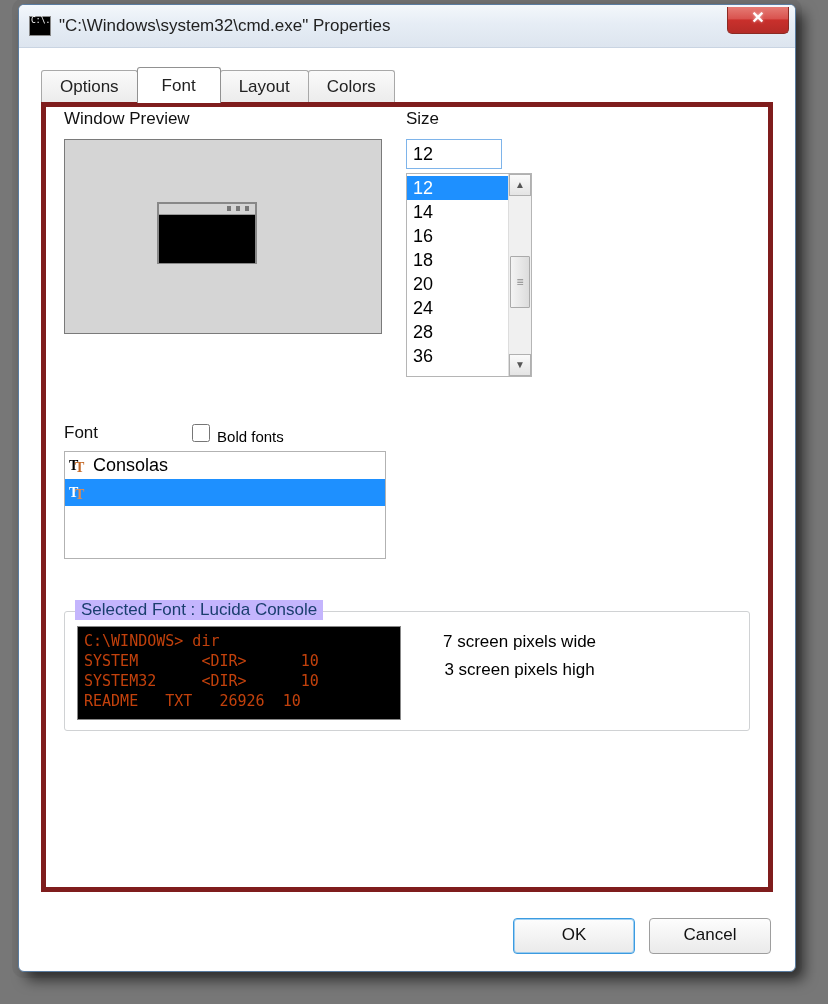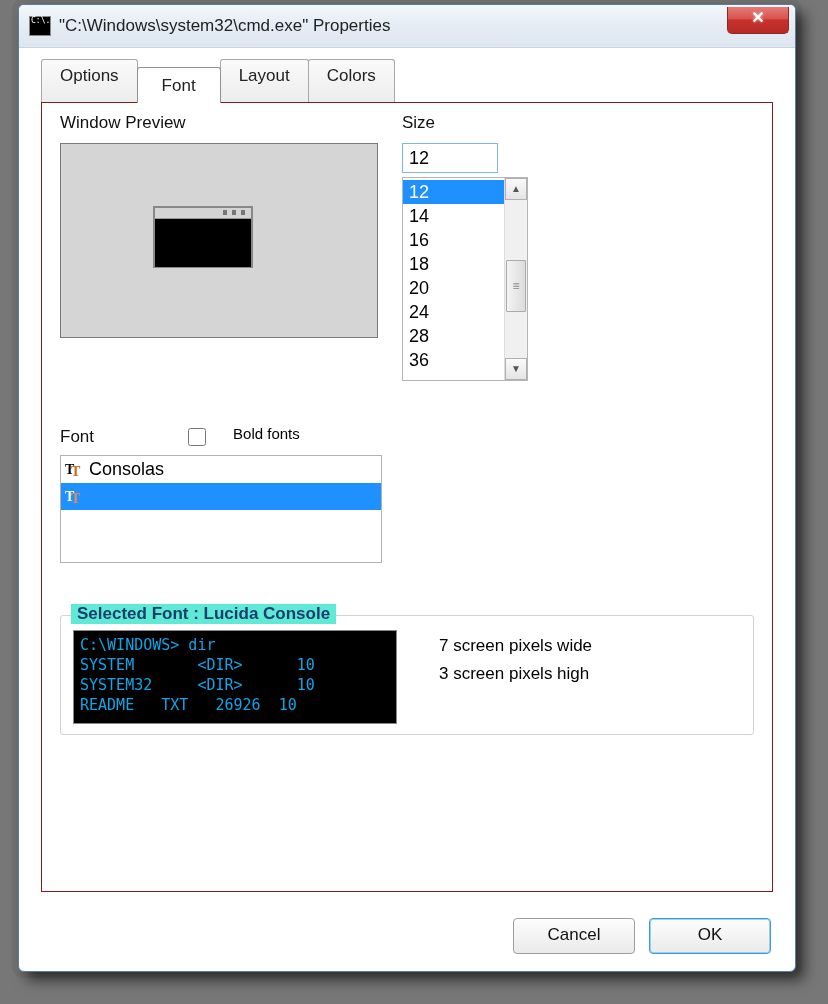--- a/index.html
+++ b/index.html
@@ -85,39 +85,39 @@
     align-items: flex-end;
     height: 36px;
     position: relative;
     z-index: 2;
   }
   .tab {
     background: linear-gradient(to bottom, #fafafa, #ececec);
     border: 1px solid #a8a8a8;
     border-bottom: none;
     border-radius: 3px 3px 0 0;
-    padding: 6px 18px 16px 18px;
+    padding: 6px 18px 5px 18px;
     font-size: 17px;
     color: #222;
     margin-right: 0;
     position: relative;
     cursor: default;
   }
   .tab.active {
     background: #fff;
     border-color: #919191;
     padding: 8px 24px 7px 24px;
     margin-bottom: -1px;
     z-index: 3;
   }
   .tab + .tab { margin-left: -1px; }
   .tabpanel {
-    border: 1px solid #7f1d1d;
-    background: #fff;
-    padding: 10px 18px 18px 18px;
+    border: 5px solid #7f1d1d;
+    background: #fff;
+    padding: 2px 18px 18px 18px;
     height: 790px;
     box-sizing: border-box;
     position: relative;
     z-index: 1;
   }
   .row-top {
     display: flex;
     gap: 24px;
   }
   .section-label {
@@ -239,22 +239,22 @@
     font-size: 12px;
   }
   .font-row {
     margin-top: 44px;
     display: flex;
     align-items: center;
     gap: 90px;
   }
   .bold-chk {
     display: flex;
-    align-items: flex-start;
-    gap: 24px;
+    align-items: flex-end;
+    gap: 4px;
   }
   .bold-chk input {
     width: 18px;
     height: 18px;
   }
   .font-list {
     margin-top: 6px;
     width: 320px;
     height: 106px;
     border: 1px solid #b2b2b2;
@@ -295,52 +295,52 @@
     margin-top: 52px;
     border: 1px solid #d0d2d4;
     border-radius: 3px;
     padding: 14px 12px 10px 12px;
     position: relative;
   }
   .groupbox-title {
     position: absolute;
     top: -12px;
     left: 10px;
-    background: #5eead4;
+    background: #c4b5fd;
     padding: 0 6px;
     font-size: 17px;
     color: #1a3e6e;
-    font-weight: bold;
   }
   .group-inner {
     display: flex;
     gap: 20px;
     align-items: flex-start;
   }
   .sample-box {
     width: 324px;
     height: 94px;
     background: #000;
-    color: #0ea5e9;
+    color: #c2410c;
     font-family: "Lucida Console", monospace;
     font-size: 15px;
     line-height: 20px;
     border: 1px solid #888;
     padding: 4px 6px;
     box-sizing: border-box;
     overflow: hidden;
     white-space: pre;
   }
   .char-info {
     font-size: 17px;
     line-height: 28px;
     padding-top: 2px;
   }
   .char-info .indent {
     padding-left: 22px;
+    text-align: center;
   }
   .buttons {
     position: absolute;
     right: 24px;
     bottom: 18px;
     display: flex;
     gap: 14px;
   }
   .btn {
     min-width: 120px;
@@ -441,17 +441,17 @@
 <span>README   TXT   26926  10</span></div>
           <div class="char-info">
             <div class="indent">7 screen pixels wide</div>
             <div class="indent">3 screen pixels high</div>
           </div>
         </div>
       </div>
     </div>
 
     <div class="buttons">
+      <div class="btn default">OK</div>
       <div class="btn">Cancel</div>
-      <div class="btn default">OK</div>
     </div>
   </div>
 </div>
 
 </body></html>

